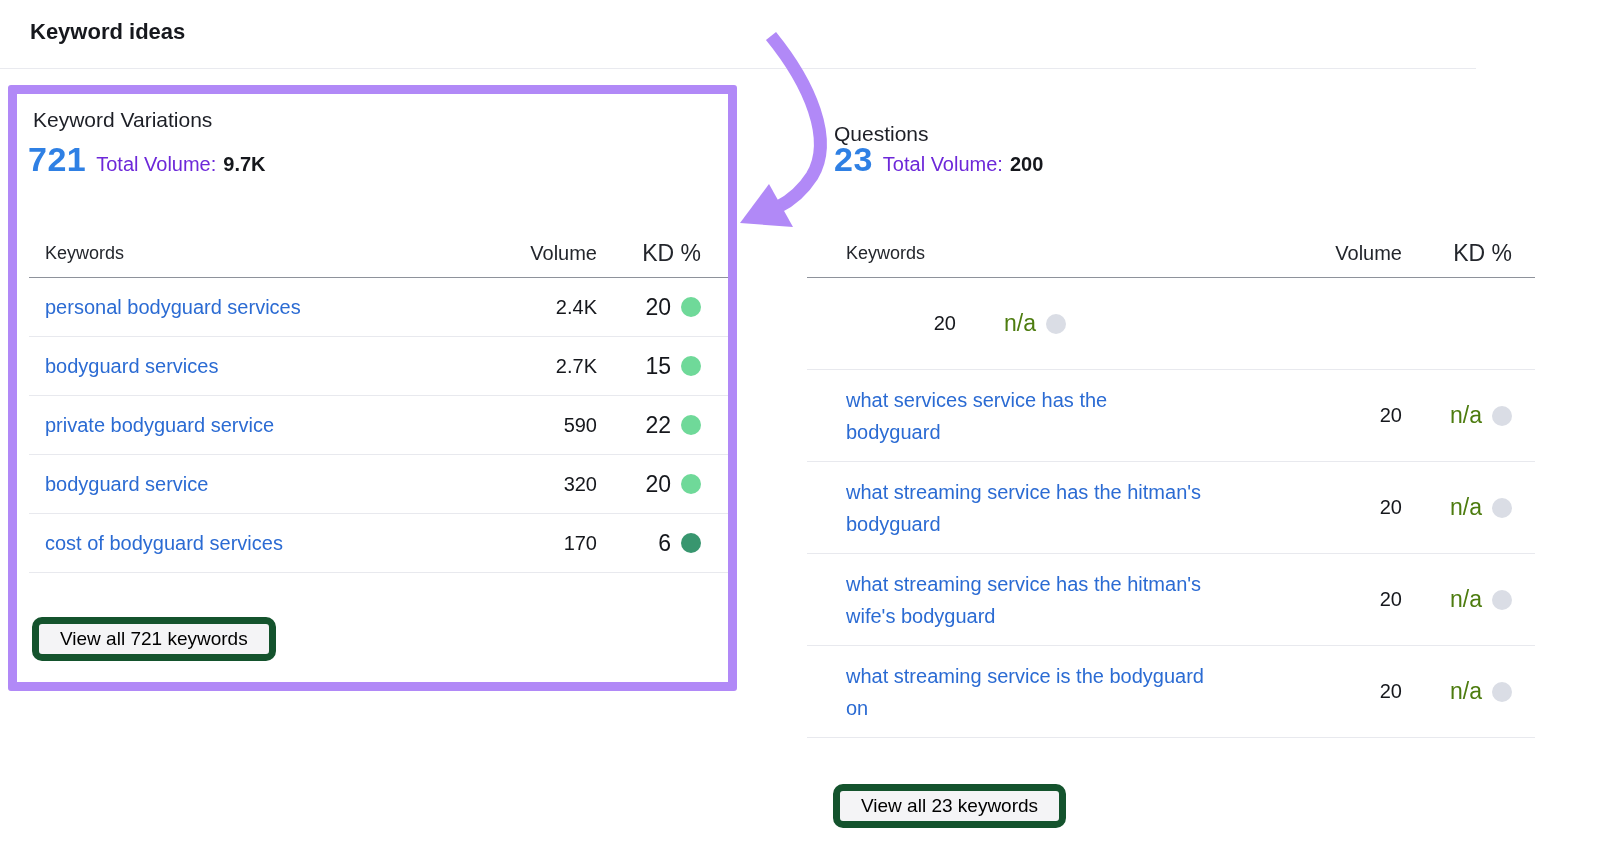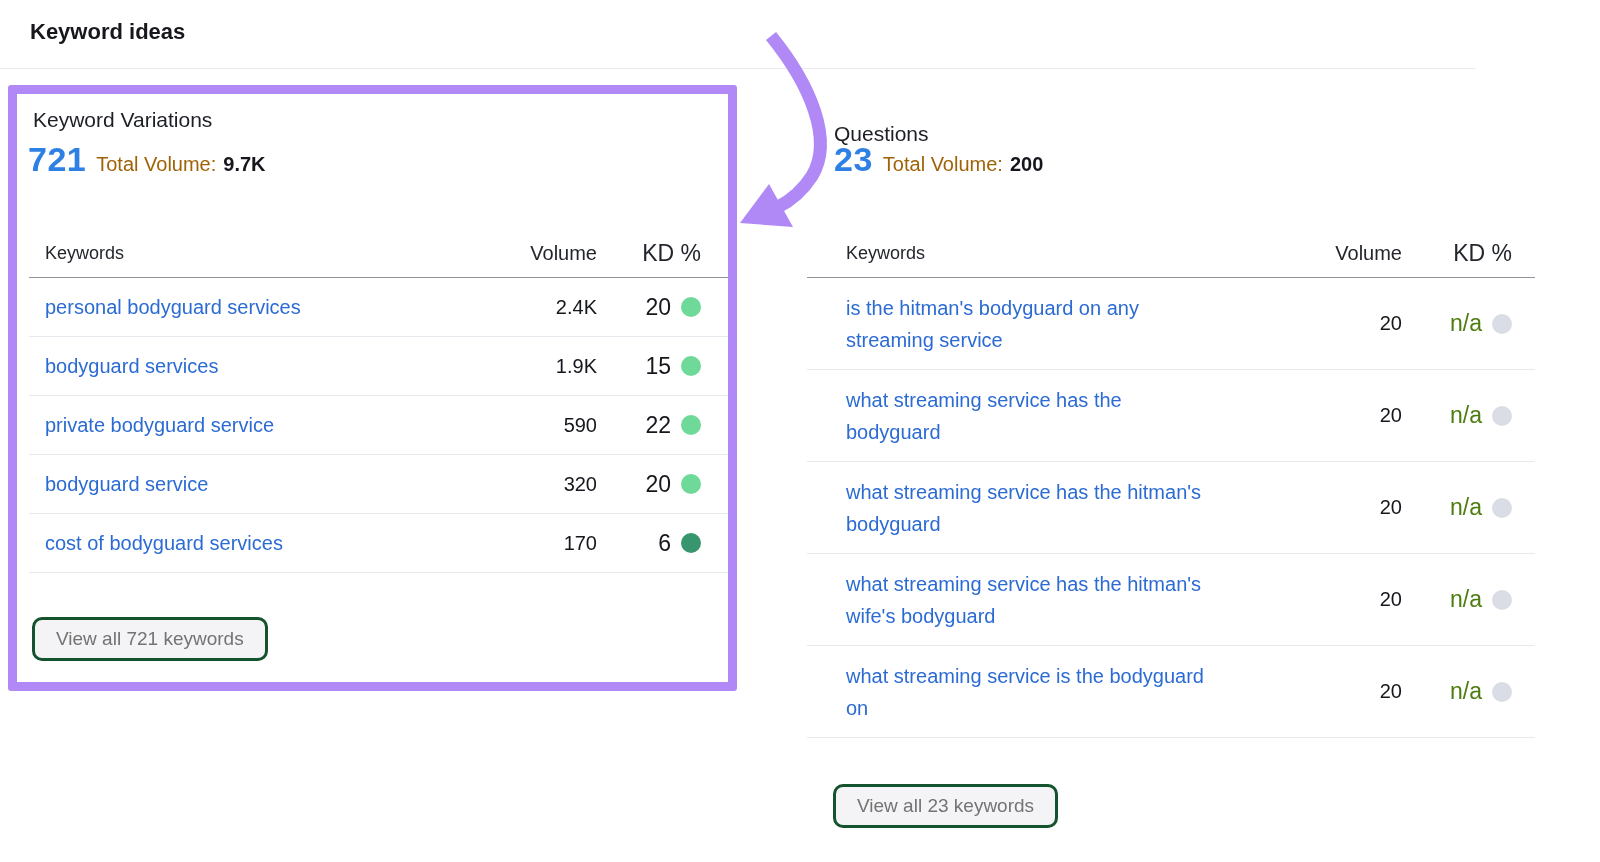--- a/index.html
+++ b/index.html
@@ -16,21 +16,21 @@
   .anno-box { position: absolute; left: 8px; top: 85px; width: 729px; height: 606px;
     border: 9px solid #b189f7; border-radius: 3px; background: #fff; }
   .panel-inner { position: relative; width: 711px; height: 588px; }
 
   
   .right-panel { position: absolute; left: 795px; top: 85px; width: 740px; height: 760px; }
 
   .panel-title { position: absolute; font-size: 21px; color: #1d1f26; font-weight: 400; }
   .stats { position: absolute; display: flex; align-items: baseline; }
   .stat-count { font-size: 34px; font-weight: 700; color: #2f80e4; letter-spacing: 0.5px; }
-  .stat-label { font-size: 20px; color: #a16207; margin-left: 10px; }
+  .stat-label { font-size: 20px; color: #6d28d9; margin-left: 10px; }
   .stat-value { font-size: 20px; font-weight: 700; color: #15171c; margin-left: 7px; }
 
   
   .kw-table { position: absolute; left: 0; right: 0; padding-left: 12px; }
   .thead { display: flex; align-items: center; height: 48px;
     border-bottom: 1px solid #8e929b; font-size: 18px; color: #23262c; }
   .row { display: flex; align-items: center; border-bottom: 1px solid #e8e9ee; }
   .left .thead, .left .row { padding-left: 16px; padding-right: 27px; }
   .right .thead, .right .row { padding-left: 39px; padding-right: 23px; }
   .left .row { height: 59px; }
@@ -41,21 +41,21 @@
     font-size: 23px; color: #15171c; }
   .left .col-kd { width: 104px; }
   .right .col-kd { width: 110px; }
   .kw-link { font-size: 20px; color: #2b6bd3; text-decoration: none; display: block; line-height: 32px; cursor: pointer; }
   .kw-line { display: block; }
   .dot { width: 20px; height: 20px; border-radius: 50%; flex: 0 0 auto; background: #dadde5; }
   .na { color: #4d7c0f; }
 
   
   .view-btn { position: absolute; height: 44px; padding: 0 21px; background: #f4f4f6;
-    border: 3px solid #14532d; border-radius: 10px; font-size: 19px; color: #737373;
+    border: 7px solid #14532d; border-radius: 10px; font-size: 19px; color: #000000;
     font-family: "Liberation Sans", sans-serif; display: inline-flex; align-items: center; cursor: pointer; }
 
   
   .arrow-svg { position: absolute; left: 0; top: 0; width: 1600px; height: 862px;
     pointer-events: none; z-index: 5; }
 </style>
 </head>
 <body>
 
 <div class="page">
@@ -87,21 +87,21 @@
           <div class="col-vol">2.4K</div>
           <div class="col-kd">
             <span>20</span>
             <span class="dot" style="background: rgb(111, 217, 153);"></span>
           </div>
         </div>
         <div class="row">
           <div class="col-kw">
               <a class="kw-link">bodyguard services</a>
             </div>
-          <div class="col-vol">1.9K</div>
+          <div class="col-vol">2.7K</div>
           <div class="col-kd">
             <span>15</span>
             <span class="dot" style="background: rgb(111, 217, 153);"></span>
           </div>
         </div>
         <div class="row">
           <div class="col-kw">
               <a class="kw-link">private bodyguard service</a>
             </div>
           <div class="col-vol">590</div>
@@ -145,36 +145,30 @@
     </div>
 
     <div class="kw-table" style="top:145px;">
       <div class="thead">
         <div class="col-kw">Keywords</div>
         <div class="col-vol" style="color:#23262c;">Volume</div>
         <div class="col-kd" style="color:#23262c;">KD %</div>
       </div>
 
       <div class="row">
-        <div class="col-kw">
-            <a class="kw-link">
-              <span class="kw-line">is the hitman's bodyguard on any</span>
-              <span class="kw-line">streaming service</span>
-            </a>
-          </div>
-        <div class="col-vol">20</div>
-        <div class="col-kd">
-          <span class="na">n/a</span>
-          <span class="dot" style="background: rgb(218, 221, 229);"></span>
-        </div>
-      </div>
-      <div class="row">
-        <div class="col-kw">
-            <a class="kw-link">
-              <span class="kw-line">what streaming service has the</span>
+        <div class="col-vol">20</div>
+        <div class="col-kd">
+          <span class="na">n/a</span>
+          <span class="dot" style="background: rgb(218, 221, 229);"></span>
+        </div>
+      </div>
+      <div class="row">
+        <div class="col-kw">
+            <a class="kw-link">
+              <span class="kw-line">what services service has the</span>
               <span class="kw-line">bodyguard</span>
             </a>
           </div>
         <div class="col-vol">20</div>
         <div class="col-kd">
           <span class="na">n/a</span>
           <span class="dot" style="background: rgb(218, 221, 229);"></span>
         </div>
       </div>
       <div class="row">

